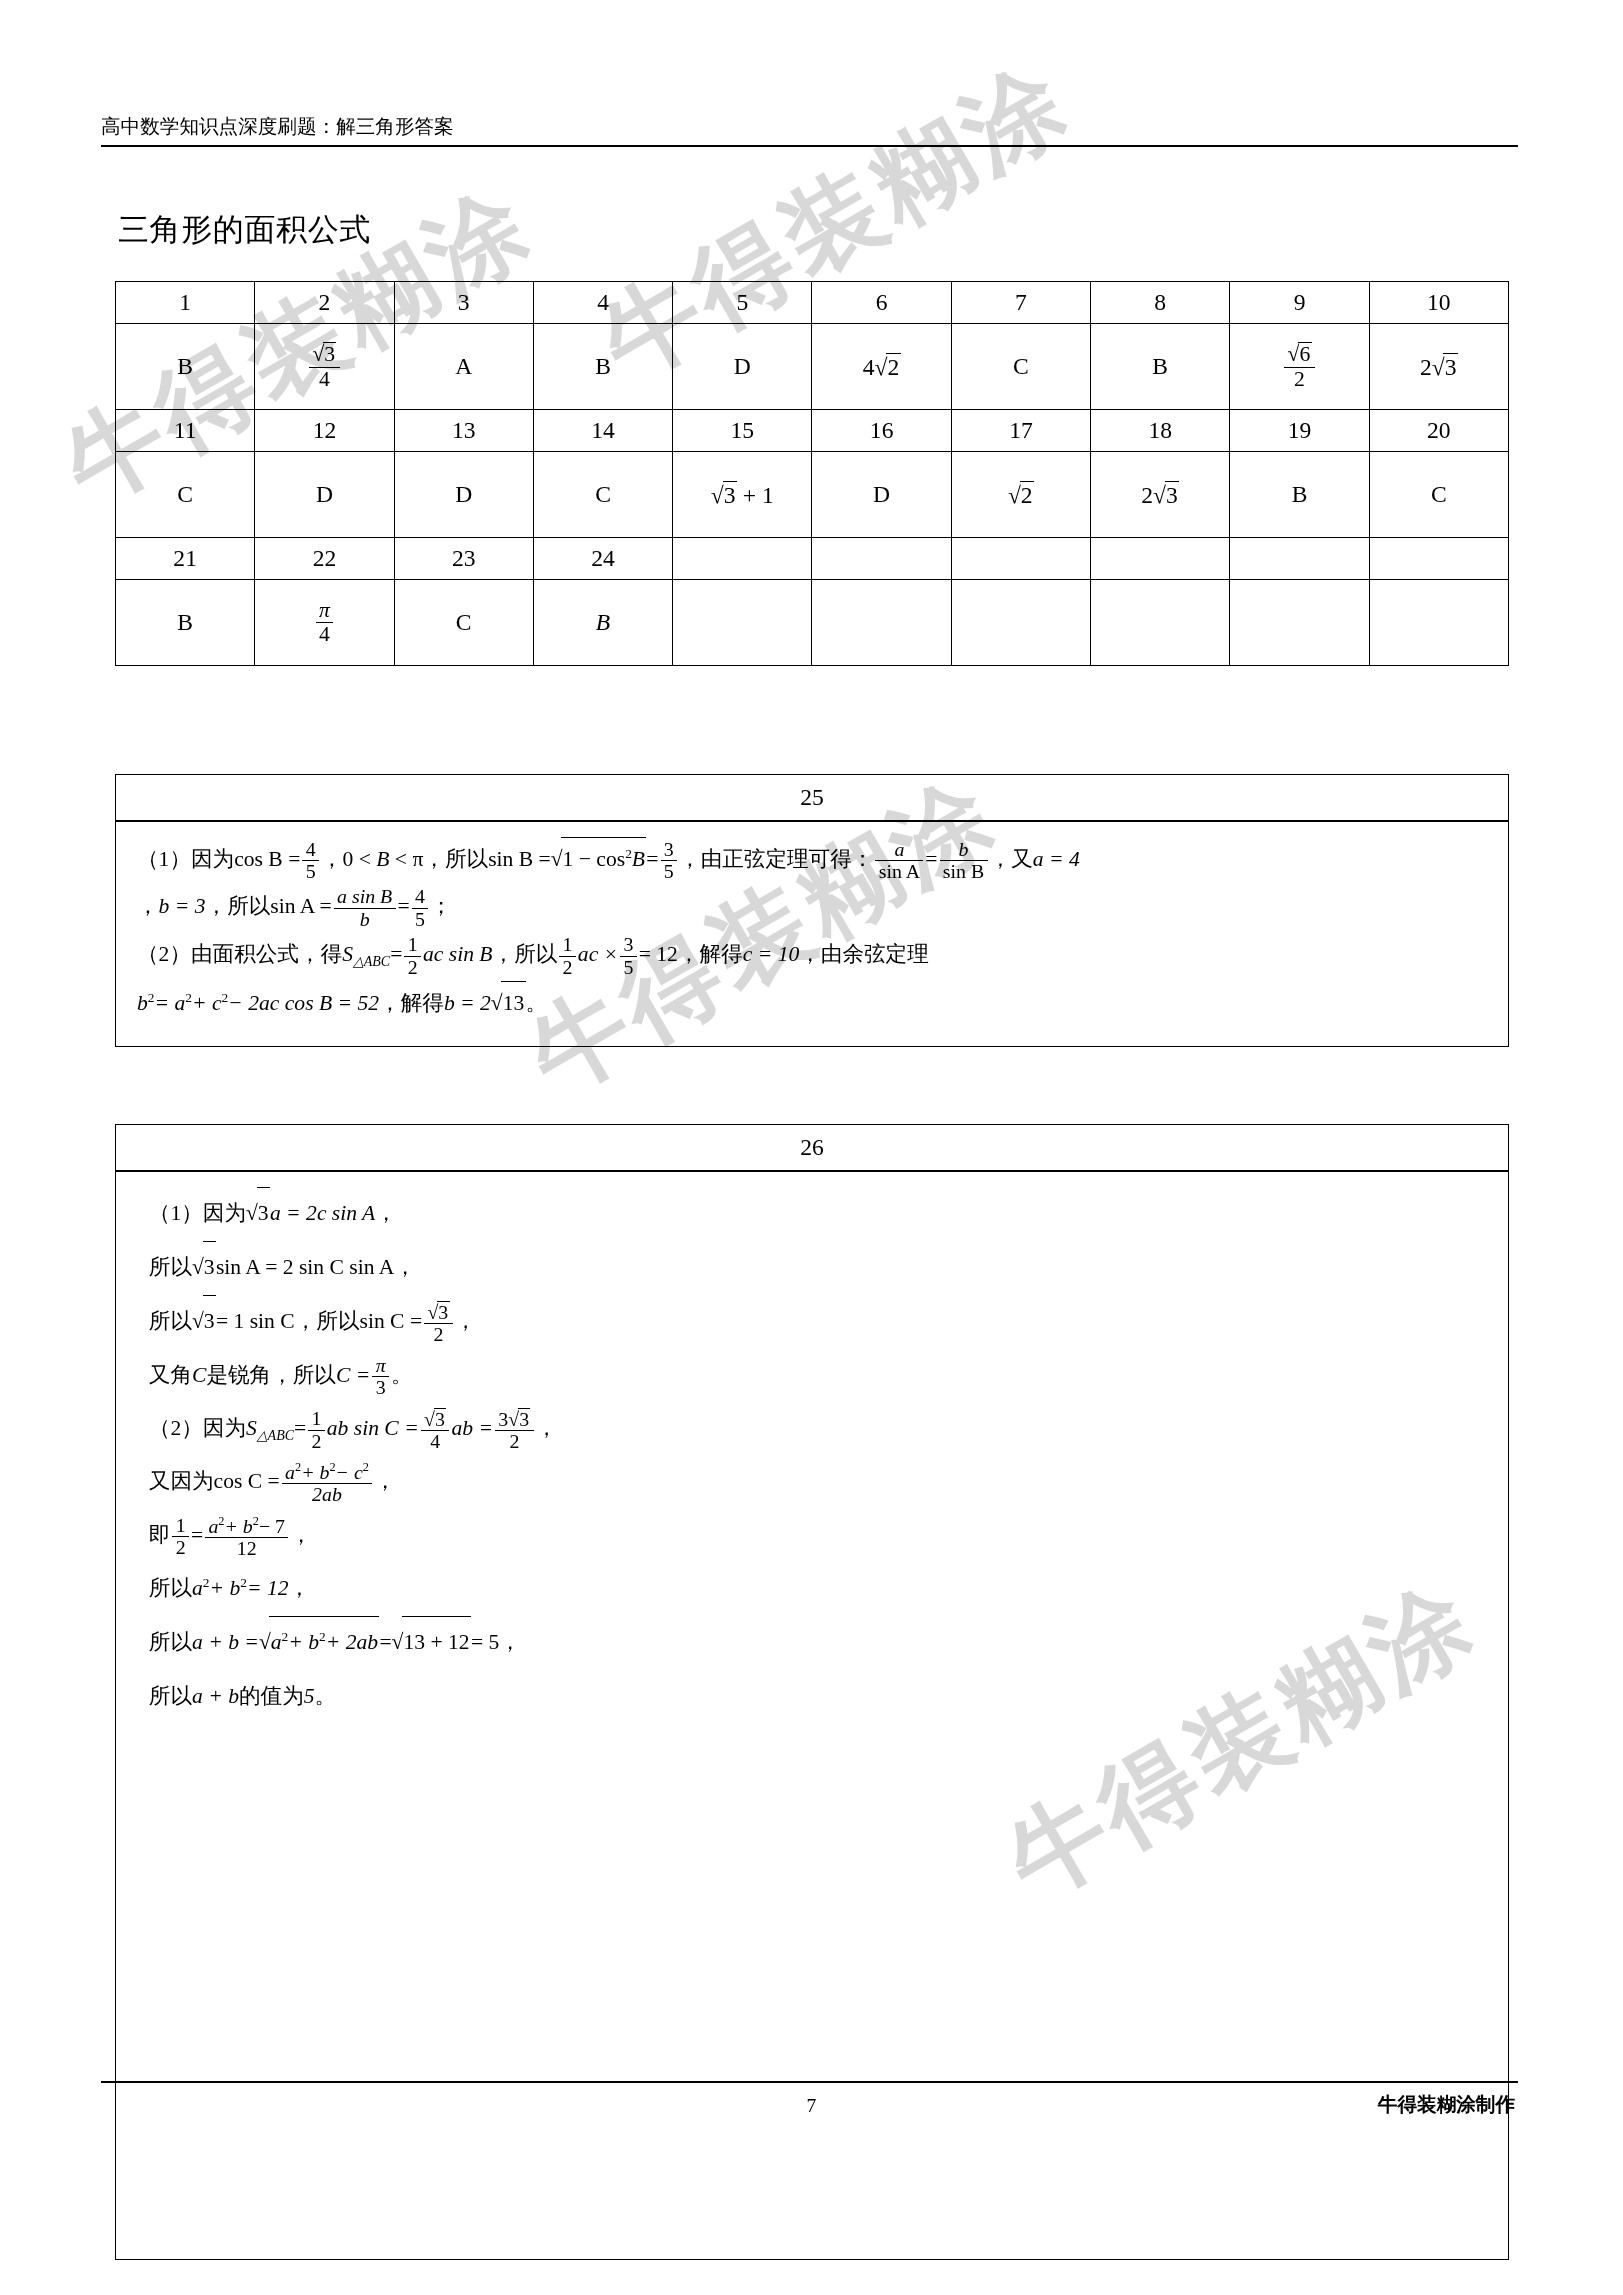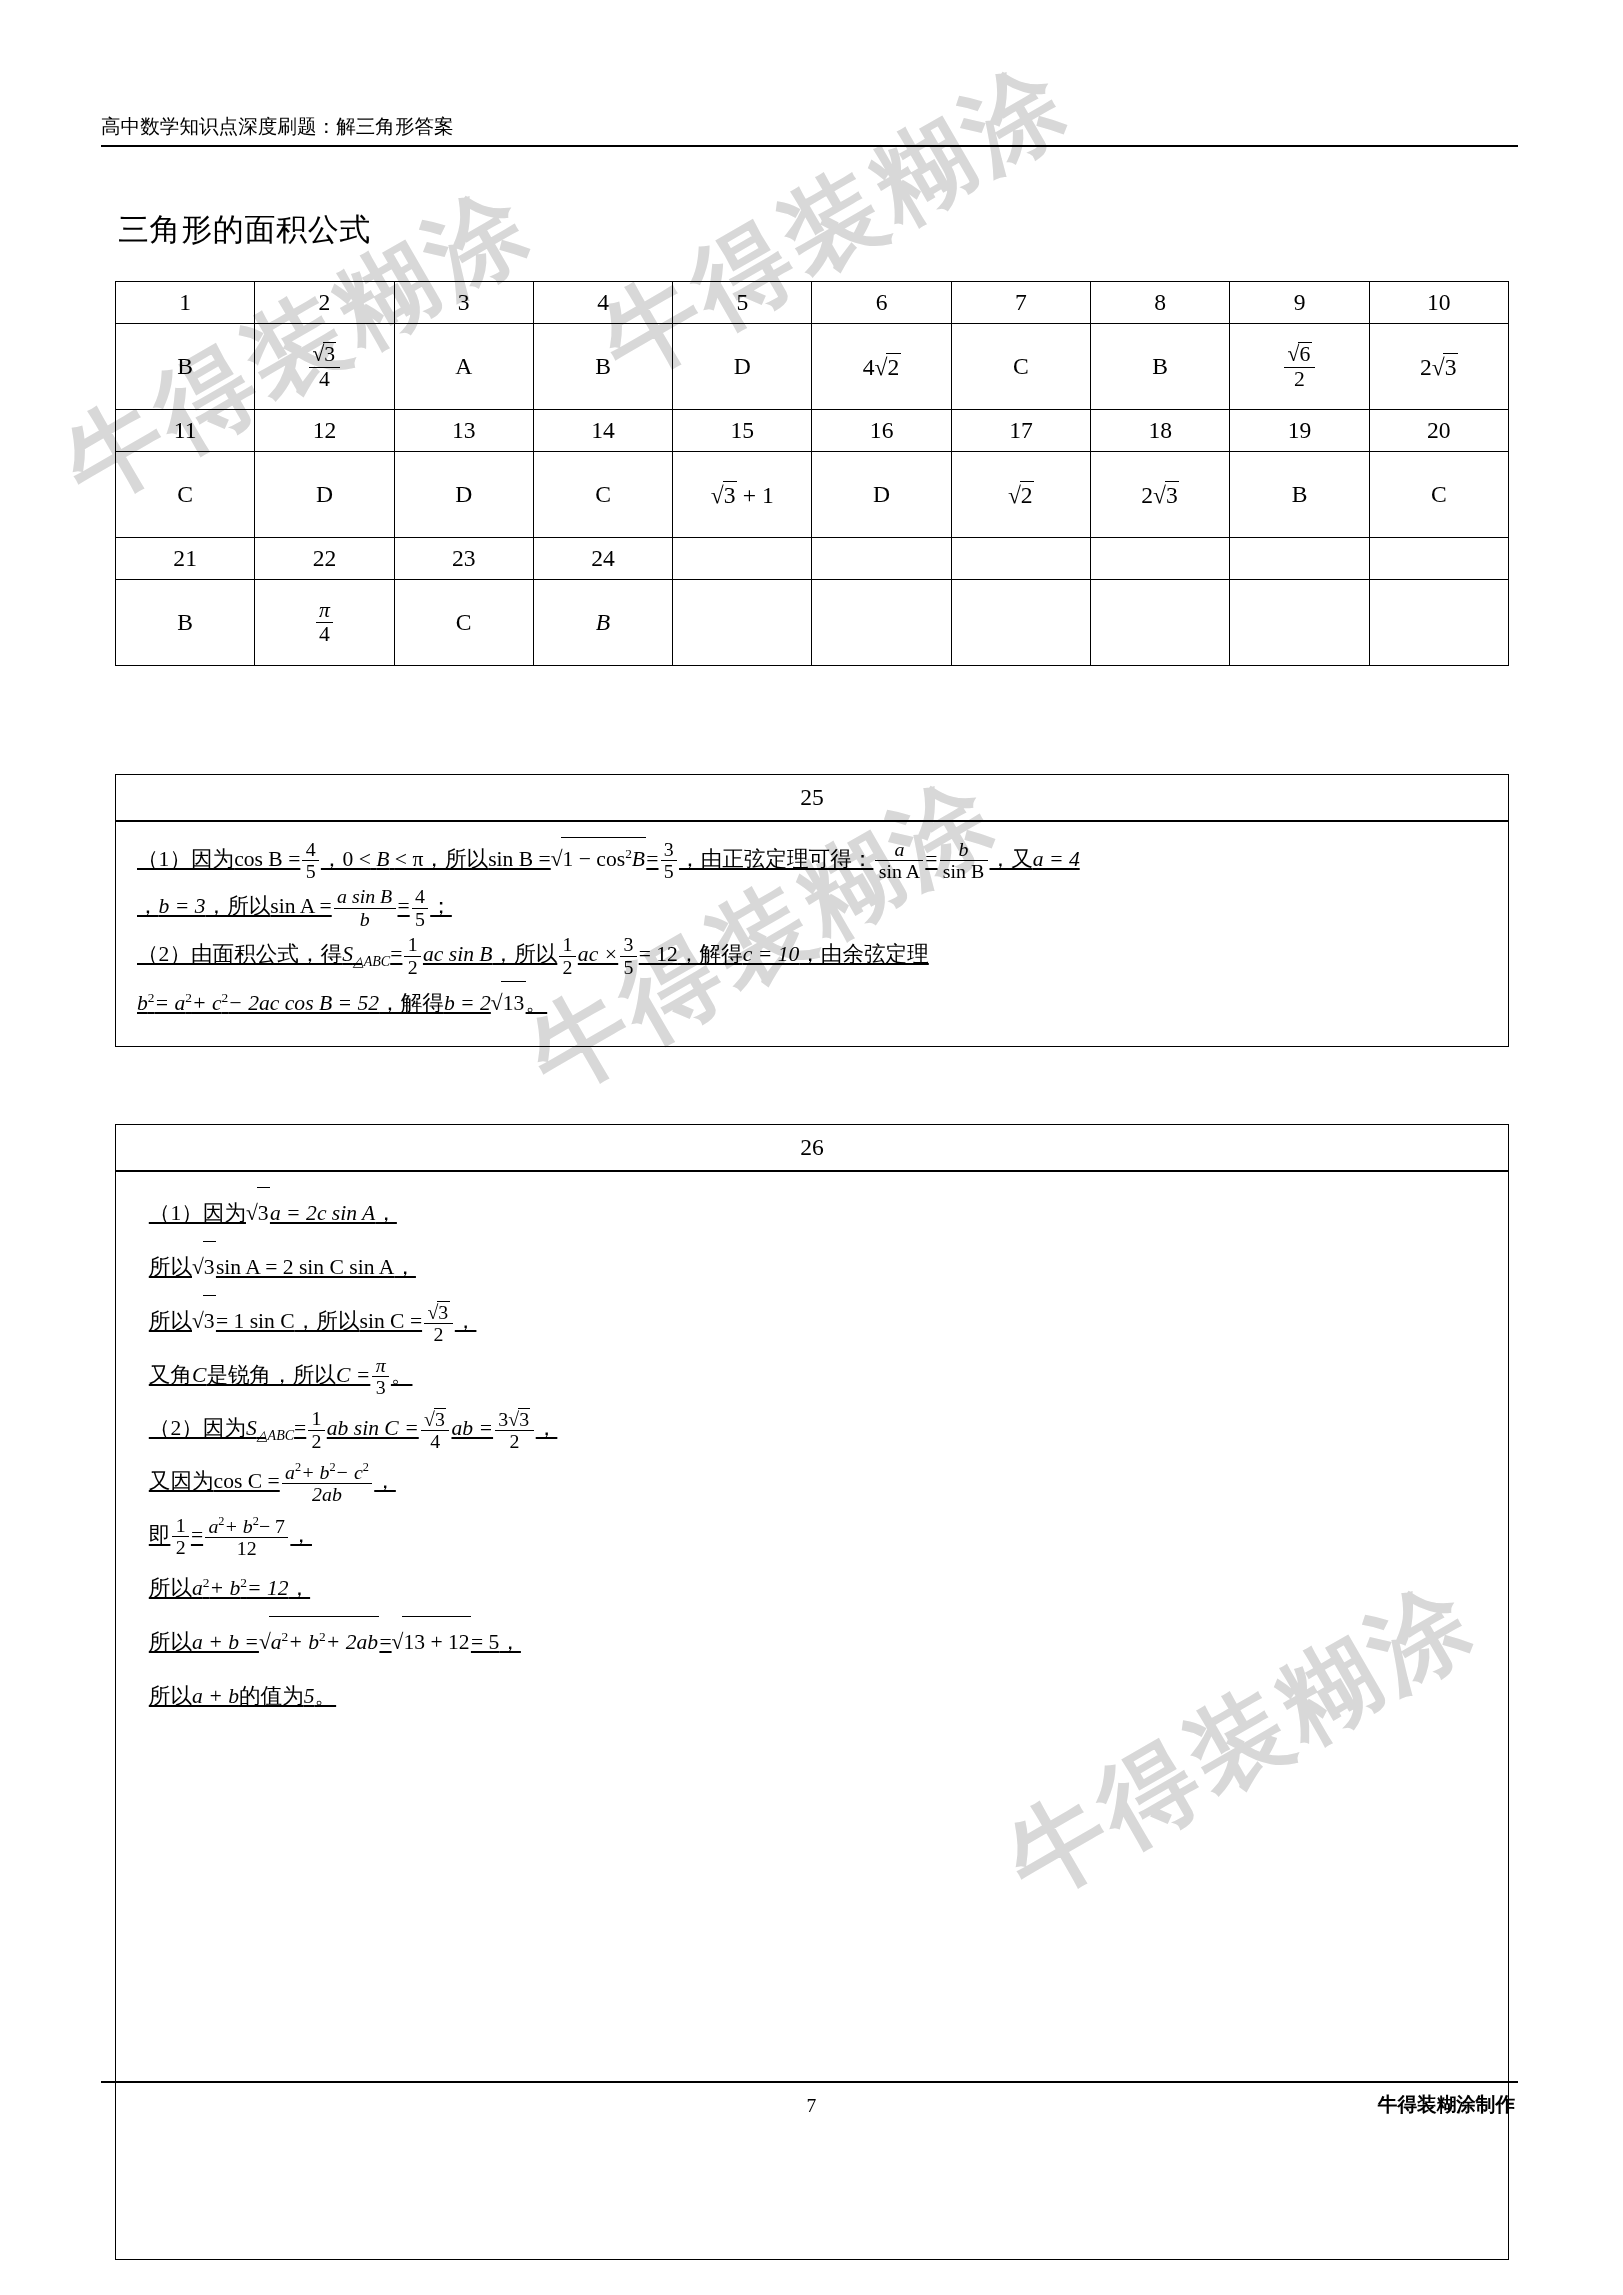--- a/index.html
+++ b/index.html
@@ -120,21 +120,20 @@
   }
   .qhead {
     border-bottom: 2px solid #000;
     text-align: center;
     font-size: 23.6px;
     padding: 9.2px 0;
     font-family: "Liberation Serif", serif;
   }
   .qbody {
     padding: 14.4px 21px 19.6px 21px;
-    text-decoration: underline;
   }
   .qline {
     font-size: 21.6px;
     line-height: 1.95;
     margin: 0 0 2.6px 0;
     font-family: "Liberation Serif", serif;
     white-space: nowrap;
   }
   .qline.indent { padding-left: 11.8px; }
   .q26 .qline { line-height: 2.35; }

